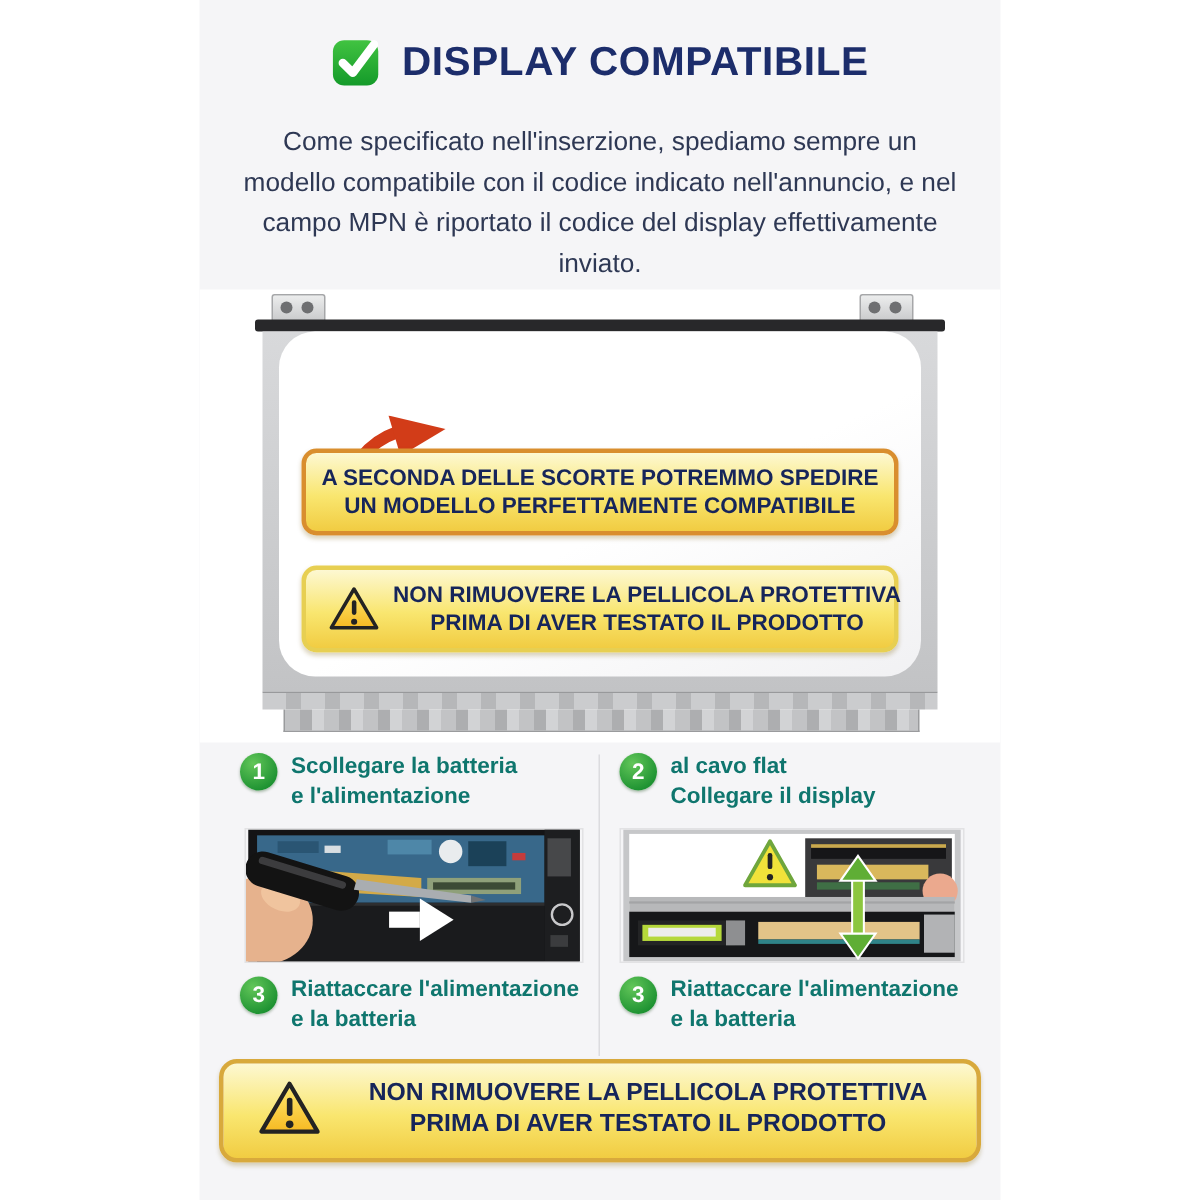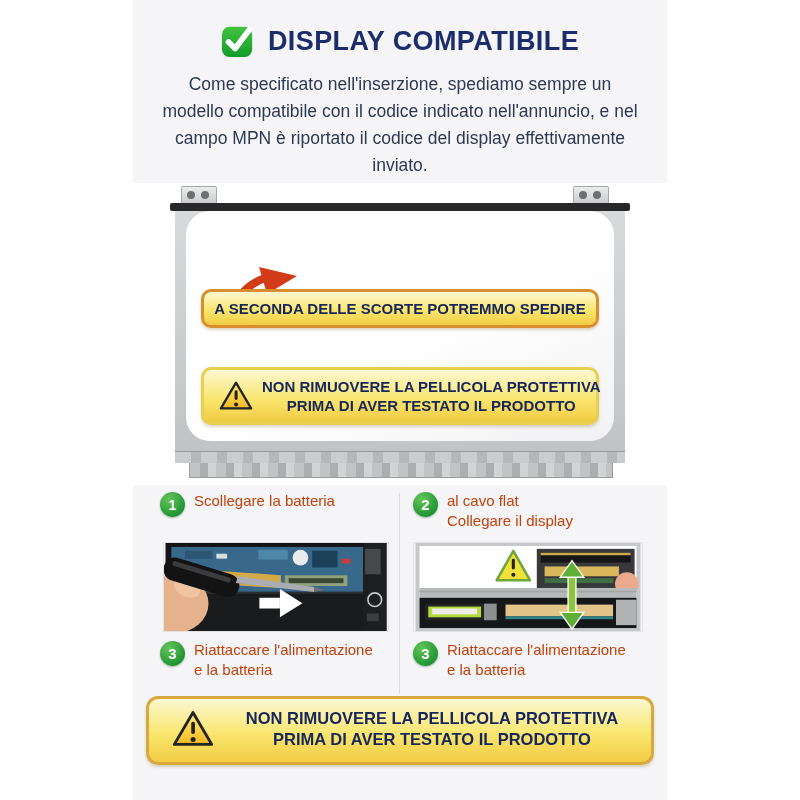--- a/index.html
+++ b/index.html
@@ -7,21 +7,21 @@
               font-family:"Liberation Sans", sans-serif; }
   .column { width:534px; height:800px; margin-left:133px; background:#f5f5f7;
             padding-top:24px; position:relative; overflow:hidden; }
 
   
   .hdr { display:flex; align-items:center; justify-content:center; gap:13px; }
   .hdr h1 { font-size:27px; font-weight:bold; color:#1c2d6b; letter-spacing:.4px; }
   .check-icon { width:34px; height:34px; display:block; }
 
   
-  .intro { margin:13px auto 0; width:478px; text-align:center; font-size:17.5px;
+  .intro { margin:23px auto 0; width:478px; text-align:center; font-size:17.5px;
            line-height:27px; color:#2e3854; }
 
   
   .photo { position:relative; width:534px; height:302px; background:#ffffff; margin-top:4px; }
   .bracket { position:absolute; top:3px; width:36px; height:22px;
              background:linear-gradient(#eceded,#c3c4c6); border:1px solid #a6a7a9; border-radius:2px; }
   .bracket i { position:absolute; top:4px; width:8px; height:8px; border-radius:50%;
                background:#6e6f71; display:block; }
   .bracket i.h1 { left:5px; } .bracket i.h2 { left:19px; }
   .top-bar { position:absolute; left:37px; width:460px; top:20px; height:8px;
@@ -60,21 +60,21 @@
   .steps { display:flex; position:relative; margin-top:6px; }
   .vdiv { position:absolute; left:266px; top:2px; bottom:-8px; width:1px; background:#dcdcdf; }
   .scol { width:267px; }
   .scol.left  { padding-left:27px; }
   .scol.right { padding-left:13px; }
   .step-row { display:flex; align-items:flex-start; gap:9px; min-height:46px; }
   .badge { width:25px; height:25px; border-radius:50%; margin-top:1px; flex:0 0 auto;
            background:radial-gradient(circle at 35% 28%,#62c659,#1b9030 78%);
            color:#ffffff; font-size:15px; font-weight:bold; display:flex;
            align-items:center; justify-content:center; box-shadow:0 1px 2px rgba(0,60,0,.35); }
-  .step-row .sl { font-size:15px; font-weight:normal; color:#c2410c; line-height:20px; white-space:nowrap; }
+  .step-row .sl { font-size:15px; font-weight:bold; color:#0f766e; line-height:20px; white-space:nowrap; }
   .simg { display:block; margin-top:5px; border:1px solid #e2e2e4; }
   .scol.left  .simg { margin-left:3px; }
   .step3 { margin-top:8px; }
 
   
   .footer-banner { margin:10px auto 0; width:508px; border:3px solid #d8a93c; border-radius:12px;
             background:linear-gradient(180deg,#fdf8d2 0%,#f9e66f 55%,#f1cc42 100%);
             display:flex; align-items:center; gap:10px; padding:9px 12px 12px 22px;
             box-shadow:0 2px 3px rgba(120,90,0,.25); }
   .footer-banner .warn-tri { width:44px; height:40px; }
@@ -118,20 +118,21 @@
     <div class="foil1"></div>
     <div class="foil2"></div>
 
     <svg class="red-arrow" viewBox="0 0 88 60">
       <path d="M8 56 C12 34 24 18 44 11" fill="none" stroke="#d23c18" stroke-width="8"></path>
       <polygon points="38,0 76,9 46,27" fill="#d23c18"></polygon>
     </svg>
 
     <div class="banner banner-stock">
       <div class="bl">A SECONDA DELLE SCORTE POTREMMO SPEDIRE</div>
+      <div class="bl">UN MODELLO PERFETTAMENTE COMPATIBILE</div>
     </div>
 
     <div class="banner banner-film">
       <svg class="warn-tri" viewBox="0 0 40 36">
         <defs>
             <linearGradient id="gwt" x1="0" y1="0" x2="0" y2="1">
           <stop offset="0" stop-color="#ffec74"></stop>
               <stop offset="1" stop-color="#f6b922"></stop>
         </linearGradient>
           </defs>
@@ -148,20 +149,21 @@
 
 
   <div class="steps">
     <div class="vdiv"></div>
 
     <div class="scol left">
       <div class="step-row">
         <div class="badge">1</div>
         <div>
           <div class="sl">Scollegare la batteria</div>
+          <div class="sl">e l'alimentazione</div>
         </div>
       </div>
 
       <svg class="simg" width="226" height="90" viewBox="0 0 226 90">
         <rect width="226" height="90" fill="#141416"></rect>
         <rect x="6" y="4" width="196" height="46" fill="#38688a"></rect>
         <rect x="20" y="8" width="28" height="8" fill="#2a5573"></rect>
         <rect x="52" y="11" width="11" height="5" fill="#d8dee2"></rect>
         <rect x="95" y="7" width="30" height="10" fill="#4e87a8"></rect>
         <rect x="150" y="8" width="26" height="17" fill="#1b4158"></rect>

